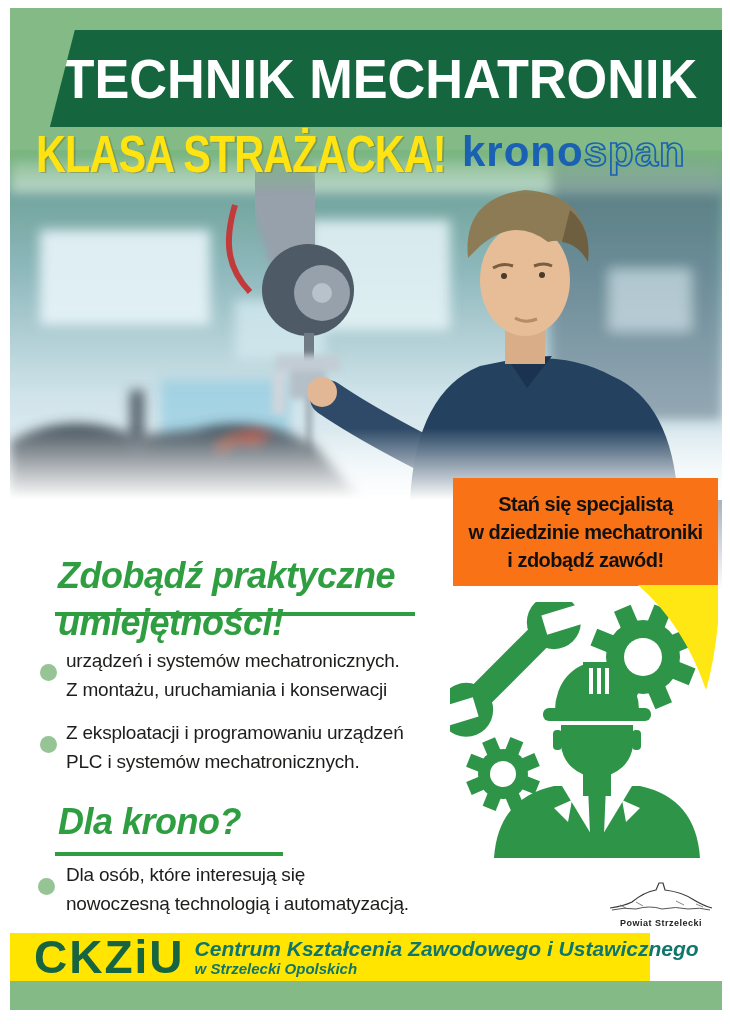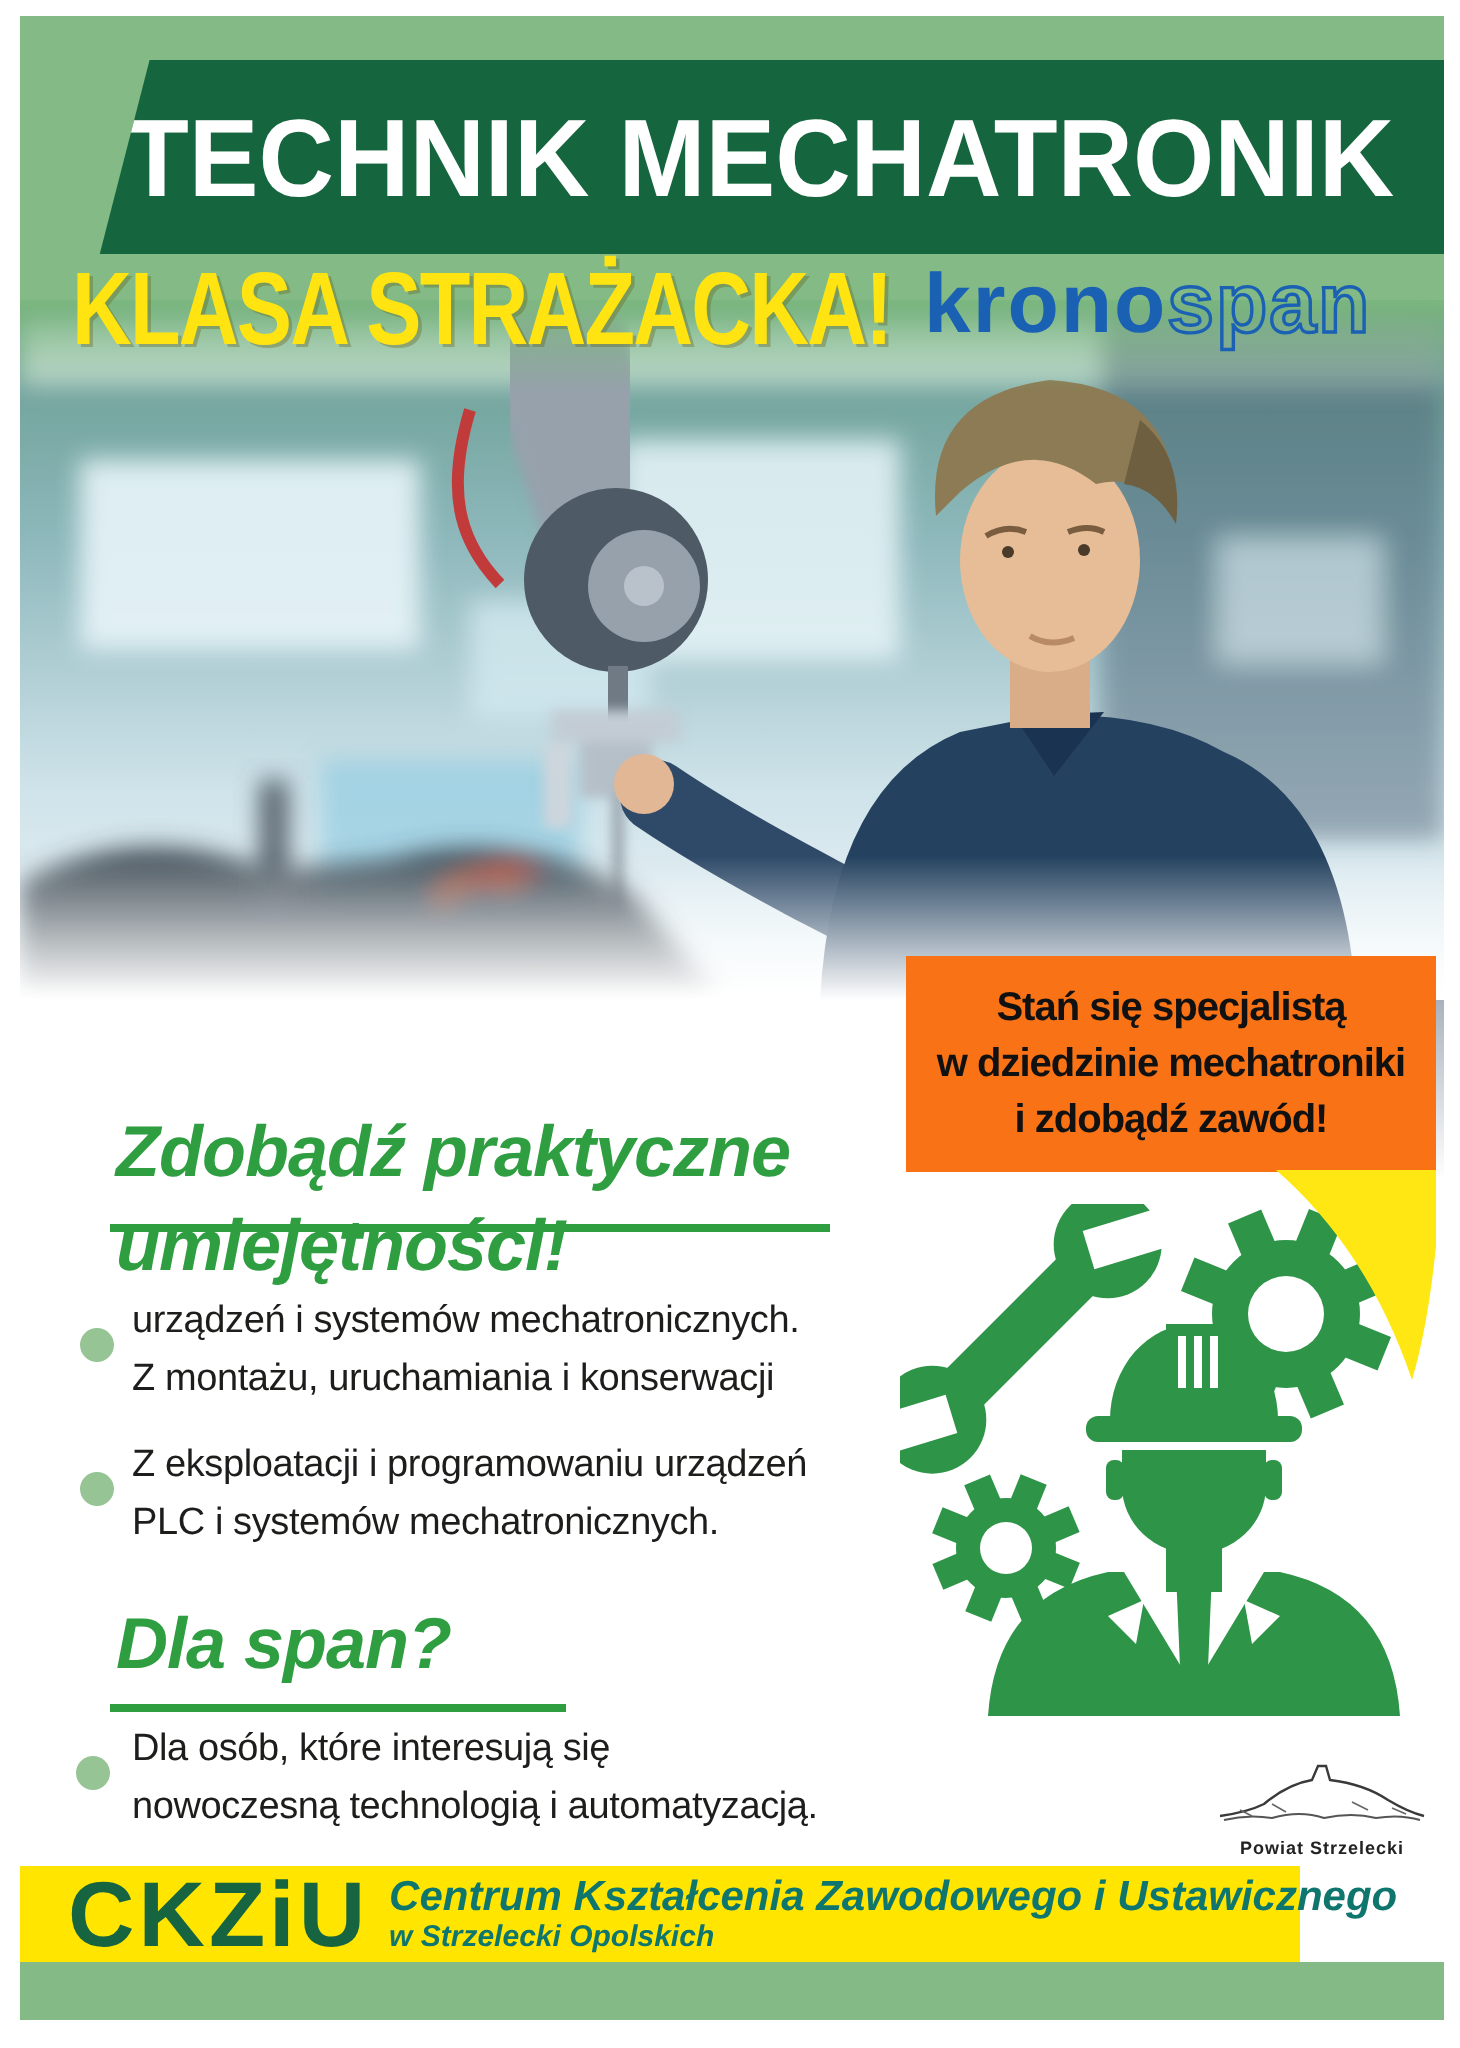--- a/index.html
+++ b/index.html
@@ -188,21 +188,21 @@
   <div>urządzeń i systemów mechatronicznych.</div>
   <div>Z montażu, uruchamiania i konserwacji</div>
 </div>
 
 <div class="abs bullet-dot" style="left:40px;top:736px;"></div>
 <div class="abs bullet-text" style="left:66px;top:718px;">
   <div>Z eksploatacji i programowaniu urządzeń</div>
   <div>PLC i systemów mechatronicznych.</div>
 </div>
 
-<div class="abs h-green" style="left:58px;top:798px;">Dla span?</div>
+<div class="abs h-green" style="left:58px;top:798px;">Dla krono?</div>
 <div class="abs rule" style="left:55px;top:852px;width:228px;"></div>
 
 <div class="abs bullet-dot" style="left:38px;top:878px;"></div>
 <div class="abs bullet-text" style="left:66px;top:860px;">
   <div>Dla osób, które interesują się</div>
   <div>nowoczesną technologią i automatyzacją.</div>
 </div>
 
 <svg class="abs cluster" width="270" height="258" viewBox="0 0 270 258">
 

